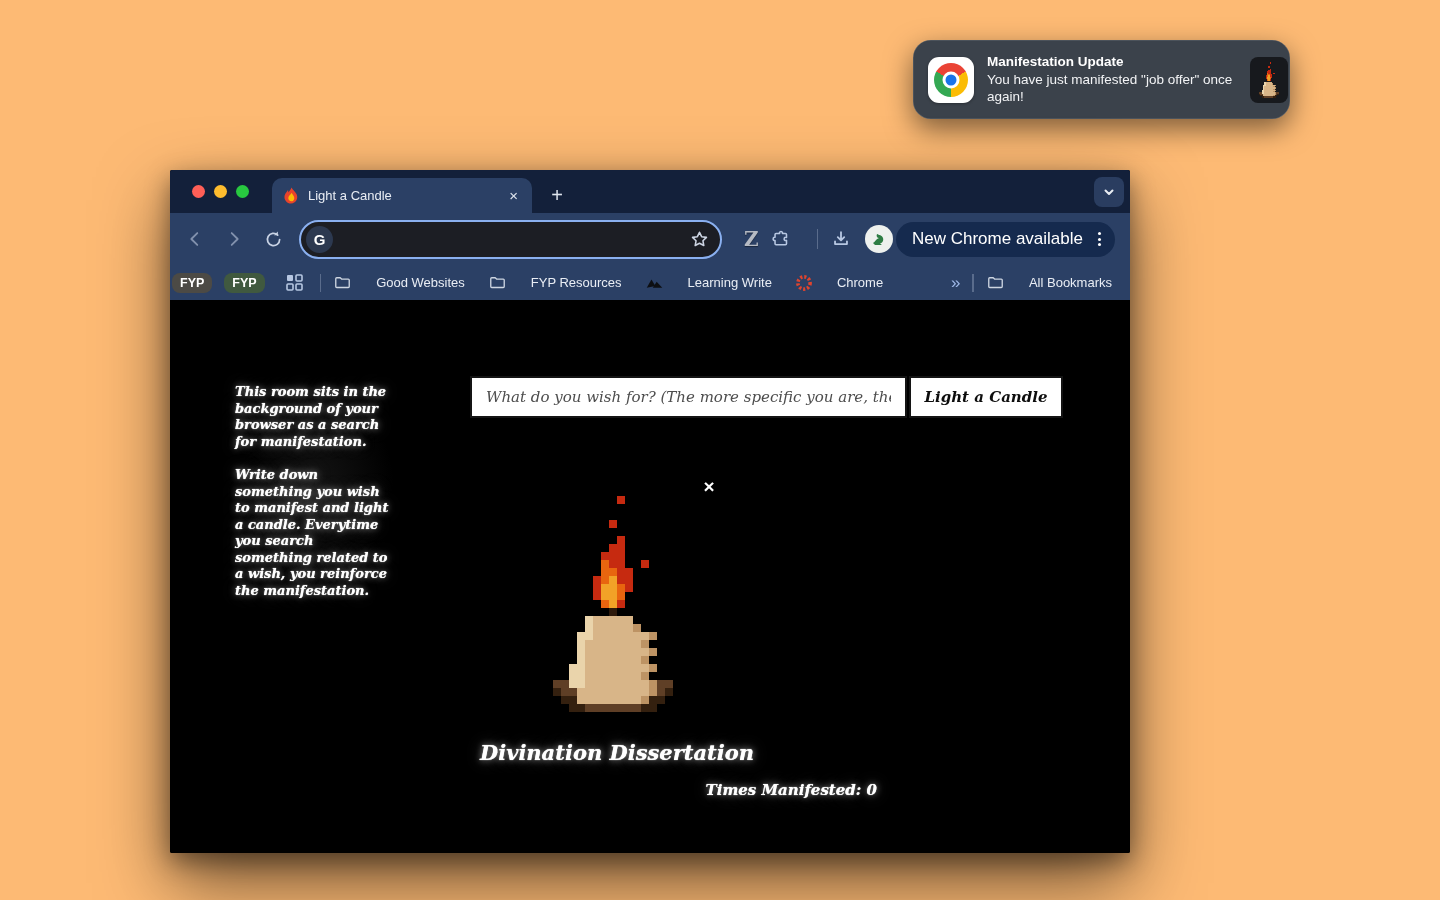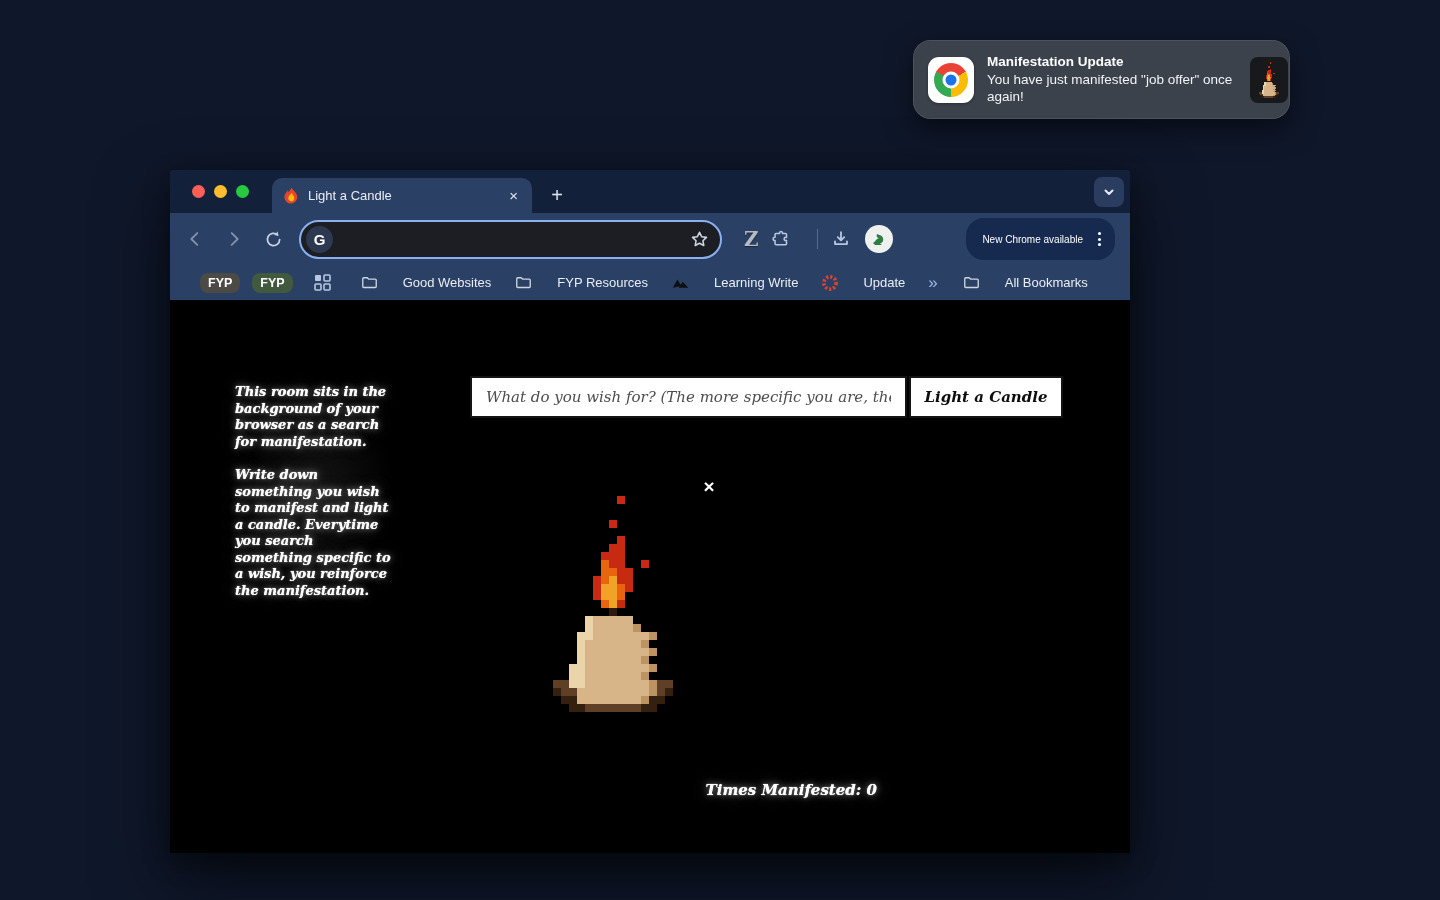--- a/index.html
+++ b/index.html
@@ -1,19 +1,19 @@
 <!DOCTYPE html>
 <html><head>
 <meta charset="utf-8">
 <style>
   * { margin:0; padding:0; box-sizing:border-box; }
   body { background:#000; }
   .desktop {
     position:relative; width:1440px; height:900px; overflow:hidden;
-    background:#0f172a;
+    background:#fdba74;
     font-family:"Liberation Sans", sans-serif;
   }
 
   
   .notification {
     position:absolute; left:913px; top:40px; width:377px; height:79px;
     background:#3b424b; border-radius:18px;
     box-shadow:0 10px 28px rgba(0,0,0,.5), inset 0 0 0 0.5px rgba(255,255,255,.18);
     display:flex; align-items:center; padding:0 12px 0 15px; gap:13px;
   }
@@ -67,27 +67,27 @@
   }
   .g-badge { width:27px; height:27px; border-radius:50%; background:#2c3950; color:#fff;
     font-weight:bold; font-size:15px; display:flex; align-items:center; justify-content:center; }
   .addr-input { flex:1; background:transparent; border:none; outline:none; color:#e8eaed; font-size:14px; height:100%; }
   .z-icon { font-family:"DejaVu Serif", serif; font-weight:bold; font-size:20px; color:#b5bac3;
     text-shadow:0 1px 1px rgba(0,0,0,.4); margin:0 9px 0 6px; }
   .tool-sep { width:1px; height:20px; background:#5a6c8c; margin:0 10px; }
   .avatar { width:28px; height:28px; border-radius:50%; background:#eef1ee; margin-left:11px;
     display:flex; align-items:center; justify-content:center; overflow:hidden; }
   .update-pill {
-    margin-left:auto; height:42px; border-radius:18px; background:#152a4e; color:#fff;
-    display:flex; align-items:center; gap:10px; padding:0 9px 0 16px; font-size:10px;justify-content:center;
+    margin-left:auto; height:35px; border-radius:18px; background:#152a4e; color:#fff;
+    display:flex; align-items:center; gap:10px; padding:0 9px 0 16px; font-size:17px;justify-content:center;
   }
   .dots { display:flex; flex-direction:column; gap:2.5px; padding:4px 5px; }
   .dots i { width:3px; height:3px; border-radius:50%; background:#fff; display:block; }
 
-  .bookmarksbar { height:35px; background:#2b4065; display:flex; align-items:center; padding:0 30px; color:#e9edf4; font-size:13px; }
+  .bookmarksbar { height:35px; background:#2b4065; display:flex; align-items:center; padding:0 2px; color:#e9edf4; font-size:13px; }
   .badge { border-radius:8px; padding:3px 8px; font-size:12.5px; font-weight:bold; color:#fff; margin-right:12px; }
   .badge-gray { background:#4c4a45; } .badge-green { background:#40593f; }
   .grid-icon { margin:0 4px 0 8px; }
   .bm-sep { width:1.5px; height:18px; background:#5a6c8c; margin:0 12px; }
   .bm-item { display:flex; align-items:center; gap:24px; margin-right:23px; white-space:nowrap; }
   .bm-overflow { color:#9fb8e8; font-size:17px; margin-left:auto; margin-right:0; }
   .bm-right { margin-right:16px; }
 
   
   .page { position:relative; height:553px; background:#000; }
@@ -402,37 +402,37 @@
         <svg width="19" height="15" viewBox="0 0 22 16">
           <path d="M2 14 7.5 4.5 12 12z" fill="#0d0f13"></path>
           <path d="M9 14l4.5-7L20 14z" fill="#0d0f13"></path>
         </svg>
         <span>Learning Write</span>
       </span>
       <span class="bm-item">
         <svg width="18" height="18" viewBox="0 0 20 20">
           <circle cx="10" cy="10" r="6.8" fill="none" stroke="#e0442e" stroke-width="4" stroke-dasharray="2.4 2.1"></circle>
         </svg>
-        <span>Update</span>
+        <span>Chrome</span>
       </span>
 
       <span class="bm-item bm-overflow">»</span>
       <span class="bm-sep"></span>
       <span class="bm-item bm-right">
         <svg width="19" height="19" viewBox="0 0 24 24">
             <path d="M3.5 7.2c0-.7.5-1.2 1.2-1.2h4.4l1.7 1.7h8.5c.7 0 1.2.5 1.2 1.2v8.2c0 .7-.5 1.2-1.2 1.2H4.7c-.7 0-1.2-.5-1.2-1.2z" fill="none" stroke="#cdd5e1" stroke-width="1.7" stroke-linejoin="round"></path>
           </svg>
         <span>All Bookmarks</span>
       </span>
     </div>
 
     <div class="page">
       <div class="intro script glow">
         <p>This room sits in the background of your browser as a search for manifestation.</p>
-        <p>Write down something you wish to manifest and light a candle. Everytime you search something specific to a wish, you reinforce the manifestation.</p>
+        <p>Write down something you wish to manifest and light a candle. Everytime you search something related to a wish, you reinforce the manifestation.</p>
       </div>
 
       <div class="wish-row">
         <input class="wish-input" type="text" placeholder="What do you wish for? (The more specific you are, the be" style="">
         <button class="light-btn">Light a Candle</button>
       </div>
 
       <div class="dismiss">×</div>
 
       <div class="candle-wrap">
@@ -595,20 +595,21 @@
               <rect x="7" y="26" width="1" height="1" fill="#5f3f26"></rect>
               <rect x="8" y="26" width="1" height="1" fill="#5f3f26"></rect>
               <rect x="9" y="26" width="1" height="1" fill="#5f3f26"></rect>
               <rect x="10" y="26" width="1" height="1" fill="#5f3f26"></rect>
               <rect x="11" y="26" width="1" height="1" fill="#34200f"></rect>
               <rect x="12" y="26" width="1" height="1" fill="#34200f"></rect>
             </svg>
           </div>
       </div>
 
+      <div class="candle-title script glow">Divination Dissertation</div>
       <div class="times-line script glow">
         <span>Times Manifested:</span>
         <span>0</span>
       </div>
     </div>
 
   </div>
 </div>
 
 </body></html>

